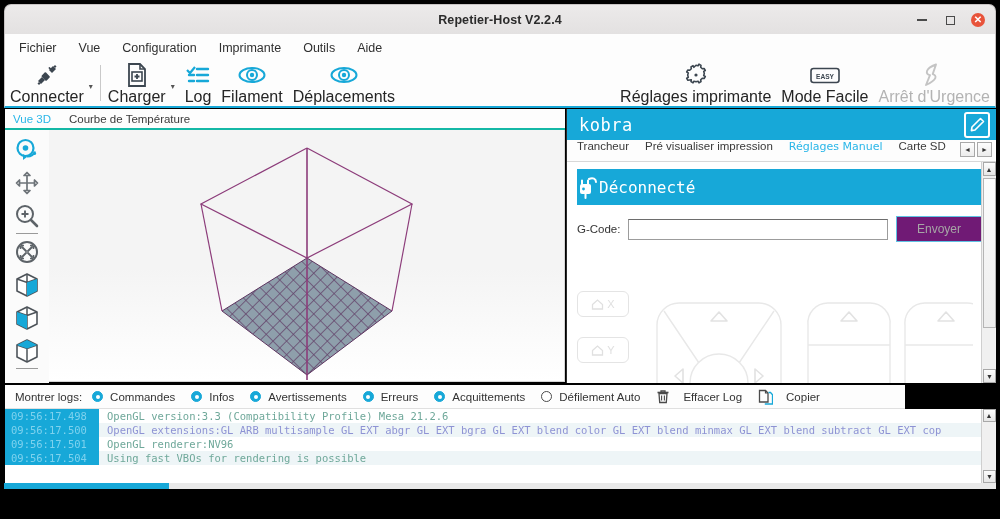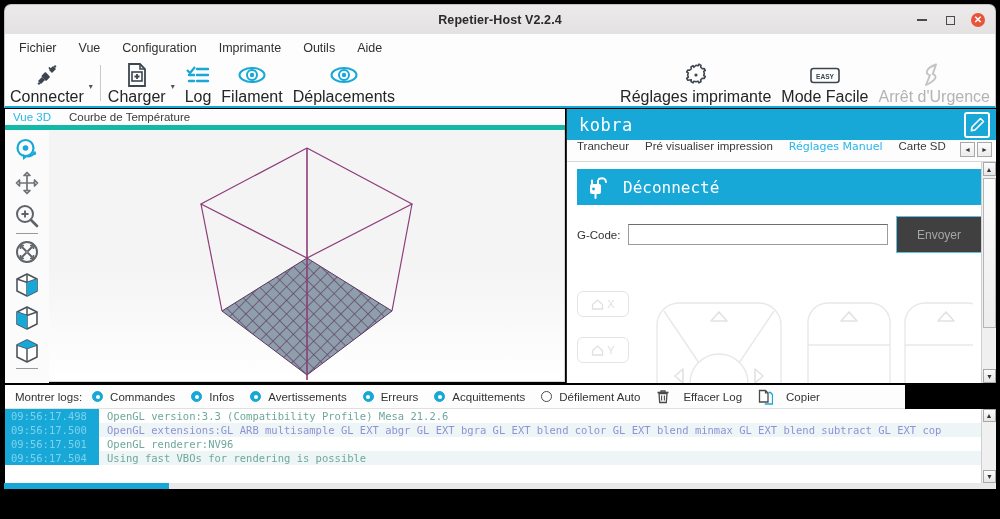--- a/index.html
+++ b/index.html
@@ -51,21 +51,21 @@
   #leftstrip {
     position:absolute; left:5px; top:130px; width:44px; height:253px;
     background:#fbfbfb; display:flex; flex-direction:column; align-items:center; padding-top:3px;
   }
   .vtool { width:38px; height:33px; display:flex; align-items:center; justify-content:center; cursor:default;}
   .vdiv { width:22px; height:1px; background:#9a9a9a; margin:1px 0;}
 
   
   #viewtabs {
     position:absolute; left:5px; top:109px; width:560px; height:21px; background:#fdfdfd;
-    display:flex; align-items:center; padding-left:8px; gap:18px; border-bottom:5px solid #14b8a6;
+    display:flex; align-items:center; padding-left:8px; gap:18px; border-bottom:2px solid #14b8a6;
   }
   #viewtabs .vt { font-size:11.5px; color:#3a3a3a; cursor:default;}
   #viewtabs .vt.act { color:#29b6e8; }
 
   #viewport {
     position:absolute; left:49px; top:130px; width:516px; height:252px;
     background:linear-gradient(#f4f4f4 0%, #f4f4f4 55%, #ffffff 100%);
     border:1px solid #d6d6d6; border-top:none; border-left:none; overflow:hidden;
   }
   #viewport svg { display:block; }
@@ -81,27 +81,27 @@
   #rp-tabs { height:22px; background:#fdfdfd; display:flex; align-items:flex-start; padding-left:10px; gap:16px;
              border-bottom:1px solid #d8d8d8; position:relative;}
   #rp-tabs .rt { font-size:11.5px; color:#3a3a3a; white-space:nowrap; cursor:default;}
   #rp-tabs .rt.act { color:#29b6e8; font-family:"DejaVu Sans", sans-serif; font-size:11px;}
   .tabarrows { position:absolute; right:4px; top:2px; display:flex; gap:2px;}
   .tabarrows .ta { width:15px;height:15px;background:linear-gradient(#fdfdfd,#ececec);
                    border:1px solid #a8a8a8; display:flex;align-items:center;justify-content:center;
                    font-size:7px;color:#333;cursor:pointer;}
 
   #rp-body { position:relative; height:221px; background:#fff; overflow:hidden;}
-  #connbar { margin:7px 14px 0 10px; height:36px; background:#17a8d8; display:flex; align-items:center; padding-left:10px; gap:14px;}
+  #connbar { margin:7px 14px 0 10px; height:36px; background:#17a8d8; display:flex; align-items:center; }
   #connbar .ctxt { color:#fff; font-size:16px; font-family:"DejaVu Sans Mono", monospace;}
   #gcoderow { display:flex; align-items:center; margin:11px 14px 0 10px; gap:8px;}
   #gcoderow .lbl { font-size:11.5px; color:#333;text-align:right;}
   #gcode-input { flex:1 1 auto; height:21px; border:1px solid #9c9c9c; border-top-color:#6d6d6d;
                  background:#fff; font-size:12px; padding:0 4px; font-family:"Liberation Sans",sans-serif;}
-  #send-btn { width:86px;height:37px;background:#404040;border:1px solid #5fc2e4;color:#a6a6a6;
+  #send-btn { width:86px;height:26px;background:#701a75;border:1px solid #5fc2e4;color:#a6a6a6;
               font-size:12px;font-family:"Liberation Sans",sans-serif;cursor:default;}
   #padarea { position:absolute; left:10px; top:129px; right:16px; height:92px; }
   #homecol { position:absolute; left:0; top:0; width:56px;}
   .homebtn { width:52px;height:26px;border:1px solid #e4e4e4;border-radius:6px;display:flex;align-items:center;
              justify-content:center;gap:3px;margin-bottom:20px;color:#e0e0e0;font-size:11px;}
   .rp-scroll { position:absolute; right:0; top:0; width:15px; height:221px; background:#f0f0f0; border-left:1px solid #cfcfcf;}
   .rp-scroll .sb { width:13px;height:14px;background:linear-gradient(#fdfdfd,#e6e6e6);border:1px solid #a8a8a8;
                    margin:0 auto; display:flex;align-items:center;justify-content:center;font-size:7px;color:#333;}
   .rp-scroll .thumb { position:absolute; top:16px; left:1px; width:13px; height:150px;
                       background:linear-gradient(#fcfcfc,#ededed); border:1px solid #b5b5b5;}

